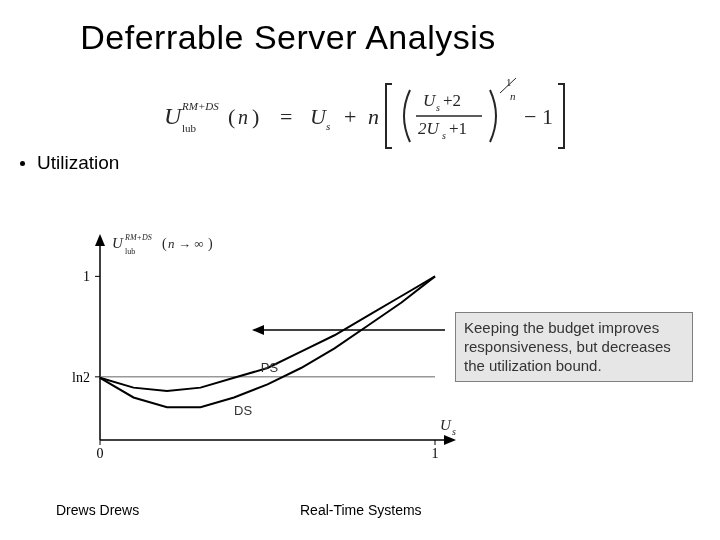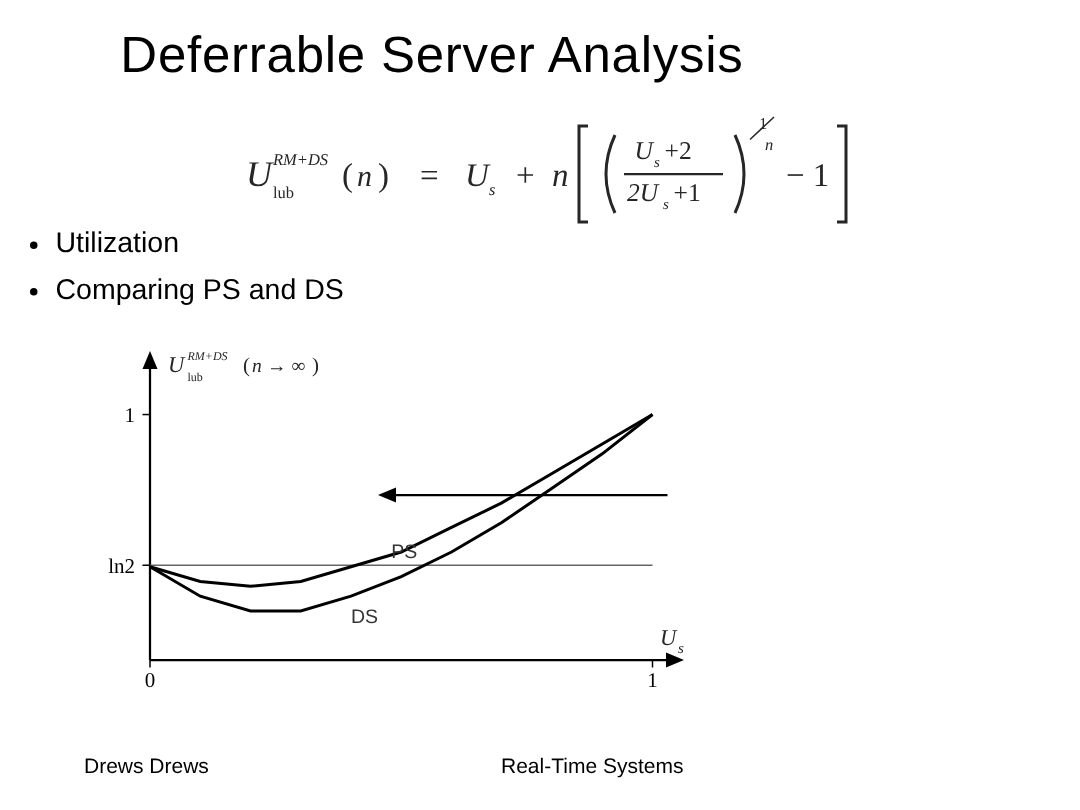--- a/index.html
+++ b/index.html
@@ -82,21 +82,20 @@
     position: absolute;
     bottom: 22px;
     left: 56px;
     font-size: 14px;
   }
   .footer-center {
     position: absolute;
     bottom: 22px;
     left: 300px;
     font-size: 14px;
-    margin-left: 34px;
   }
 </style>
 </head>
 <body>
 
 <div class="slide">
 
   <div class="title">Deferrable Server Analysis</div>
 
   <div class="bullet1">
@@ -141,24 +140,20 @@
       <text x="346" y="10" font-size="11">1</text>
       <path d="M 340 17 L 356 2" stroke="#262626" stroke-width="1"></path>
       <text x="350" y="24" font-size="11" font-style="italic">n</text>
 
       <text x="364" y="48" font-size="22">− 1</text>
 
       <path d="M 398 8 L 404 8 L 404 72 L 398 72" stroke="#262626" stroke-width="2" fill="none"></path>
     </g>
   </svg>
 
-  <div class="bullet2">
-    <span class="dot"></span>
-    <span>Comparing PS and DS</span>
-  </div>
 
   <svg class="chart-wrap" viewBox="0 0 640 230">
 
     <g stroke="#000" stroke-width="1.5" fill="none">
 
       <line x1="60" y1="10" x2="60" y2="210"></line>
       <polygon points="60,4 55,16 65,16" fill="#000" stroke="none"></polygon>
 
       <line x1="60" y1="210" x2="410" y2="210"></line>
       <polygon points="416,210 404,205 404,215" fill="#000" stroke="none"></polygon>
@@ -198,17 +193,18 @@
 
     <line x1="405" y1="100" x2="220" y2="100" stroke="#000" stroke-width="1.5"></line>
     <polygon points="212,100 224,95 224,105" fill="#000"></polygon>
 
     <g font-family="Georgia, serif" fill="#262626">
       <text x="400" y="200" font-size="15" font-style="italic">U</text>
       <text x="412" y="205" font-size="10" font-style="italic">s</text>
     </g>
   </svg>
 
+  <div class="callout">Keeping the budget improves responsiveness, but decreases the utilization bound.</div>
 
   <div class="footer-left">Drews Drews</div>
   <div class="footer-center">Real-Time Systems</div>
 
 </div>
 
 </body></html>

